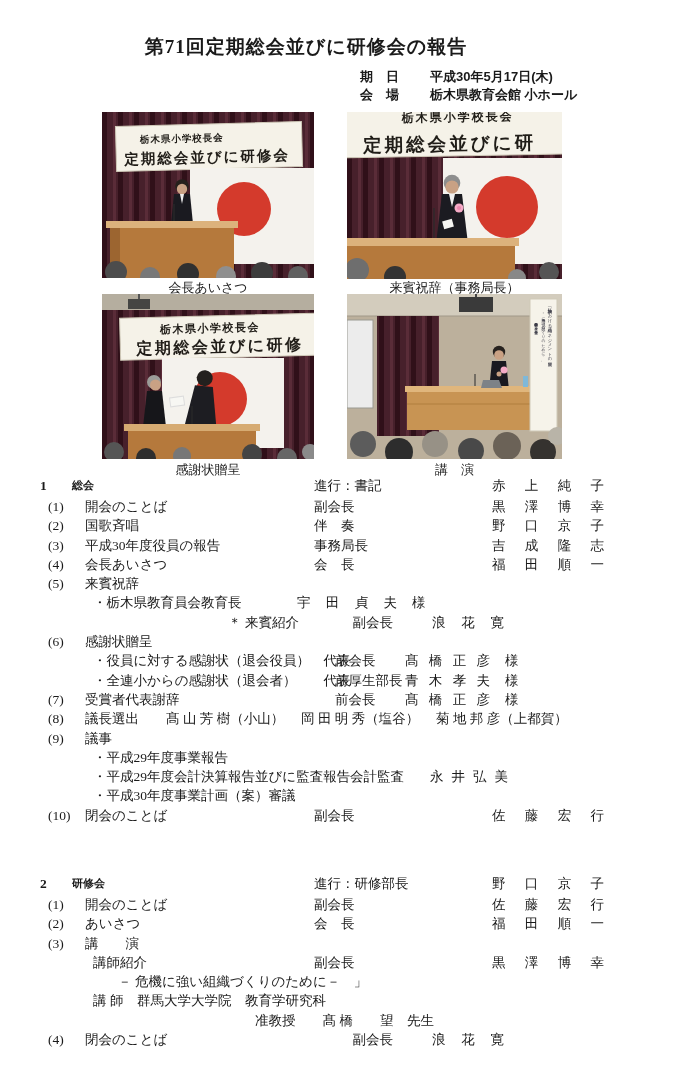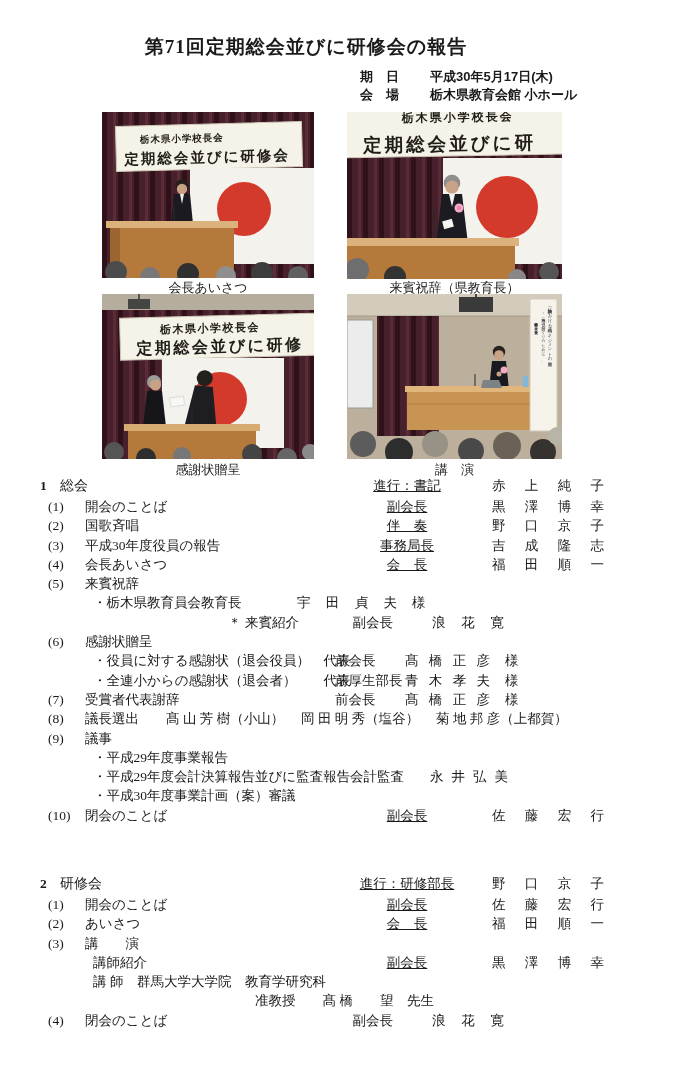--- a/index.html
+++ b/index.html
@@ -28,25 +28,25 @@
   .c4{left:347px;top:445px;width:215px;}
   .btxt{font-family:"Liberation Serif","DejaVu Serif",serif;font-weight:bold;fill:#201d18;}
   .vtext{writing-mode:vertical-rl;fill:#3c3c48;font-family:"Liberation Serif",serif;}
   
   .section{position:absolute;left:0;width:675px;font-size:13.5px;}
   .sec1{top:460px;} .sec2{top:858px;}
   .sec-head{position:relative;height:21px;}
   .row{position:relative;height:19.3px;}
   .sec-head span,.row span{position:absolute;top:0;display:block;white-space:pre;line-height:19px;}
   .secnum{left:40px;font-weight:bold;}
-  .sectitle{left:60px;font-weight:normal;font-size:14px;}
+  .sectitle{left:72px;font-weight:bold;font-size:11px;}
   .num{left:48px;}
   .t-1{left:85px;} .t-2{left:93px;} .t-3{left:228px;} .t-4{left:118px;} .t-5{left:255px;}
   .name{text-align:justify;text-align-last:justify;}
-  .v-std .role,.sec-head .role{left:342px;width:130px;text-align:center;text-decoration:underline;}
+  .v-std .role,.sec-head .role{left:314px;width:130px;text-align:left;}
   .v-std .name,.sec-head .name{left:492px;width:112px;}
   .v-mid .role{left:335px;width:120px;}
   .v-mid .name{left:405px;width:85px;}
   .v-mid .hon{left:505px;}
   .v-mid2 .role{left:350px;width:120px;}
   .v-mid2 .name{left:430px;width:78px;}
   .v-guest .name{left:297px;width:100px;}
   .v-guest .hon{left:412px;}
   .v-intro .role{left:318px;width:75px;text-align:right;}
   .v-intro .name{left:432px;width:72px;}
@@ -146,21 +146,21 @@
         <rect x="0" y="134" width="168" height="33" style="fill:var(--podium_wood,#b5793c)"></rect>
       </g>
       <g>
         <circle cx="10" cy="158" r="12" fill="#6e6e6e"></circle>
           <circle cx="48" cy="165" r="11" fill="#333333"></circle>
         <circle cx="170" cy="166" r="9" fill="#888888"></circle>
           <circle cx="202" cy="160" r="10" fill="#555555"></circle>
       </g>
     </svg>
   </div>
-  <div class="caption c2">来賓祝辞（県教育長）</div>
+  <div class="caption c2">来賓祝辞（事務局長）</div>
 
   <div class="photo p3">
     <svg width="212" height="165" viewBox="0 0 212 165">
       <defs>
         <pattern id="curt3" width="16" height="165" patternUnits="userSpaceOnUse">
           <rect width="16" height="165" style="fill:var(--curtain,#47202b)"></rect>
           <rect width="5" height="165" fill="#301019"></rect>
           <rect x="11" width="3" height="165" fill="#5a2c38"></rect>
         </pattern>
       </defs>
@@ -419,20 +419,25 @@
 
   <div class="row v-std">
 
     <span class="txt t-2">講師紹介</span>
     <span class="role">副会長</span>
     <span class="name">黒 澤 博 幸</span>
 
   </div>
 
 
+  <div class="row v-plain">
+
+    <span class="txt t-4">－ 危機に強い組織づくりのために－　」</span>
+
+  </div>
 
   <div class="row v-plain">
 
     <span class="txt t-2">講 師　群馬大学大学院　教育学研究科</span>
 
   </div>
 
   <div class="row v-plain">
 
     <span class="txt t-5">准教授　　髙 橋　　望　先生</span>

